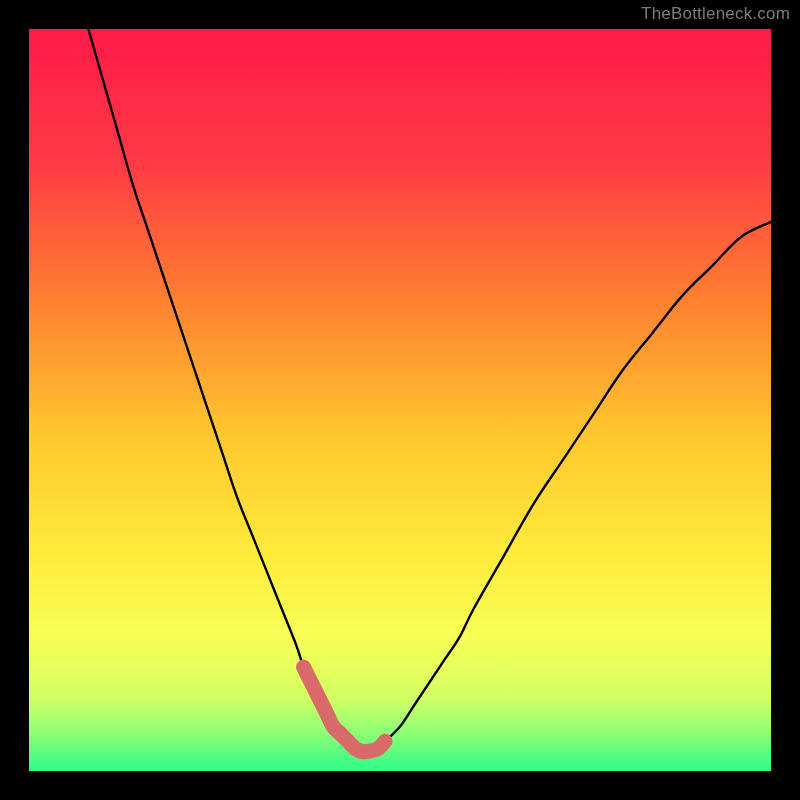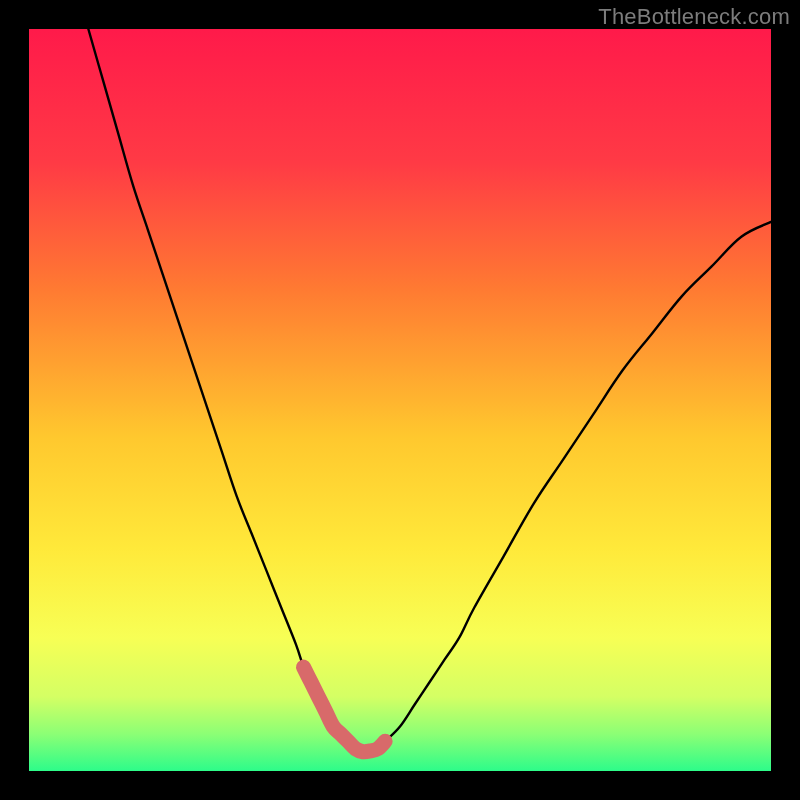--- a/index.html
+++ b/index.html
@@ -17,21 +17,21 @@
     left: 0;
     width: 800px;
     height: 800px;
     background: #000000;
   }
   .watermark {
     position: absolute;
     top: 4px;
     right: 10px;
     color: #7c7c7c;
-    font-size: 22px;
+    font-size: 17px;
     letter-spacing: 0.2px;
     font-weight: 400;
     z-index: 20;
   }
   svg.plot {
     position: absolute;
     top: 0;
     left: 0;
   }
 </style>

